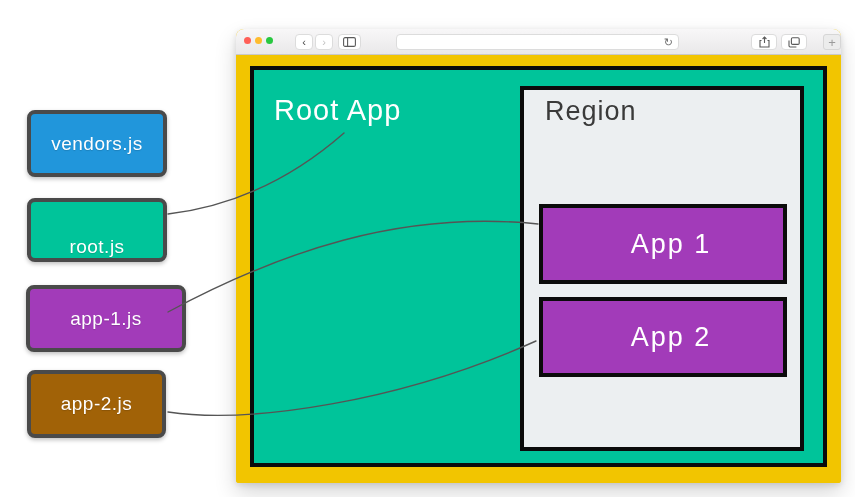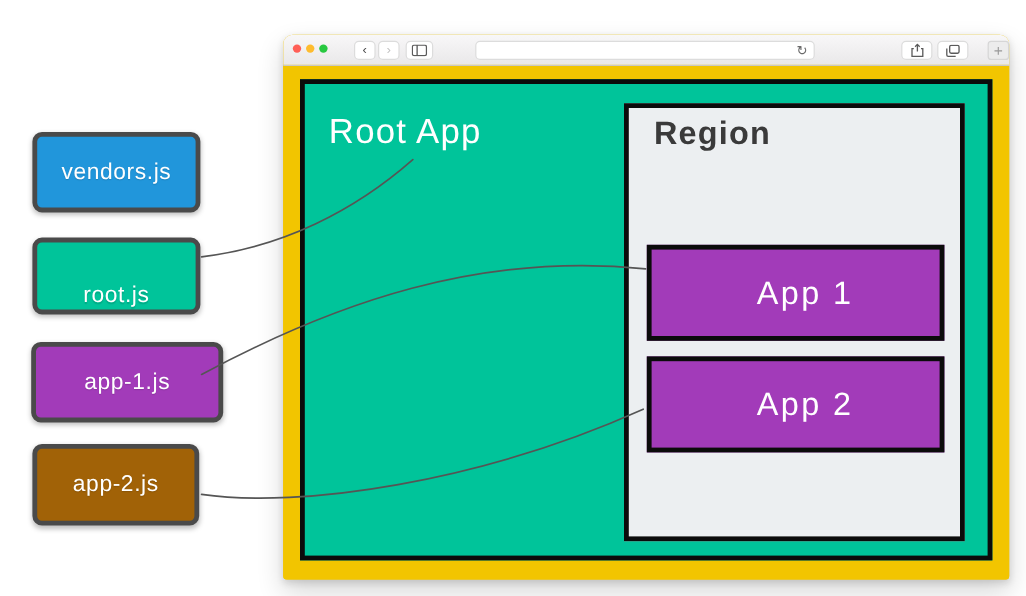--- a/index.html
+++ b/index.html
@@ -79,21 +79,21 @@
   .root-app-label {
     position:absolute; left:20px; top:24px; color:#ffffff;
     font-size:29px; letter-spacing:1px;
   }
   .region {
     position:absolute; left:266px; top:16px; width:284px; height:365px;
     background:#ECEFF1; border:4px solid #0b0b0b;
   }
   .region-label {
     position:absolute; left:21px; top:6px; color:#3a3a3a;
-    font-size:27px; letter-spacing:1px;font-weight:bold;
+    font-size:27px; letter-spacing:1px;
   }
   .app-box {
     position:absolute; left:15px; width:248px; height:80px;
     background:#A23BB9; border:4px solid #0b0b0b;
     display:flex; align-items:center; justify-content:center;
   }
   .app-box.app1 { top:114px; }
   .app-box.app2 { top:207px; }
   .app-box span { color:#ffffff; font-size:27px; letter-spacing:2px;margin-left:16px; }
 

